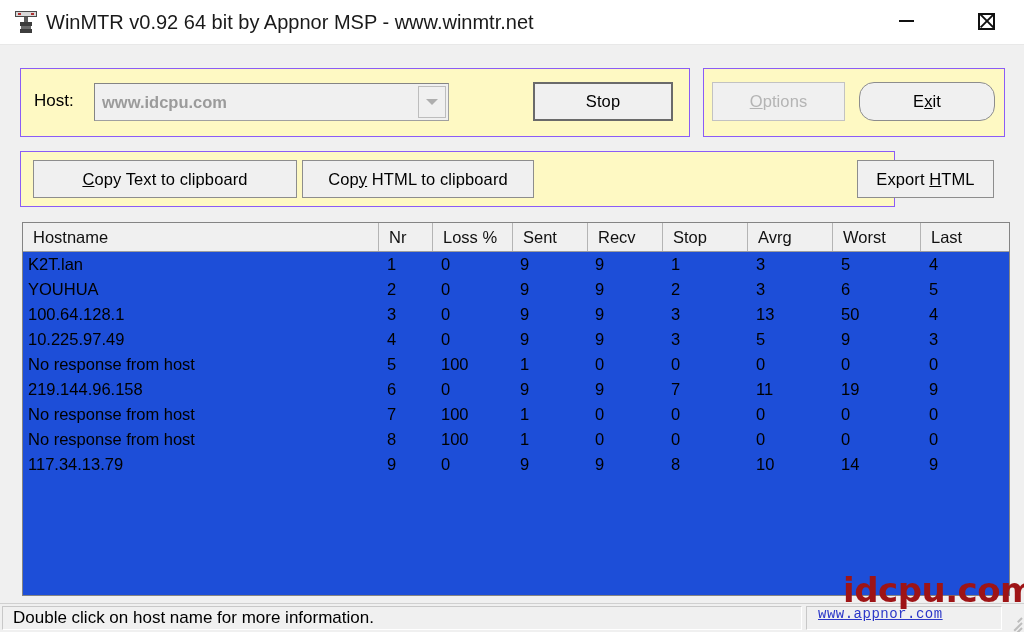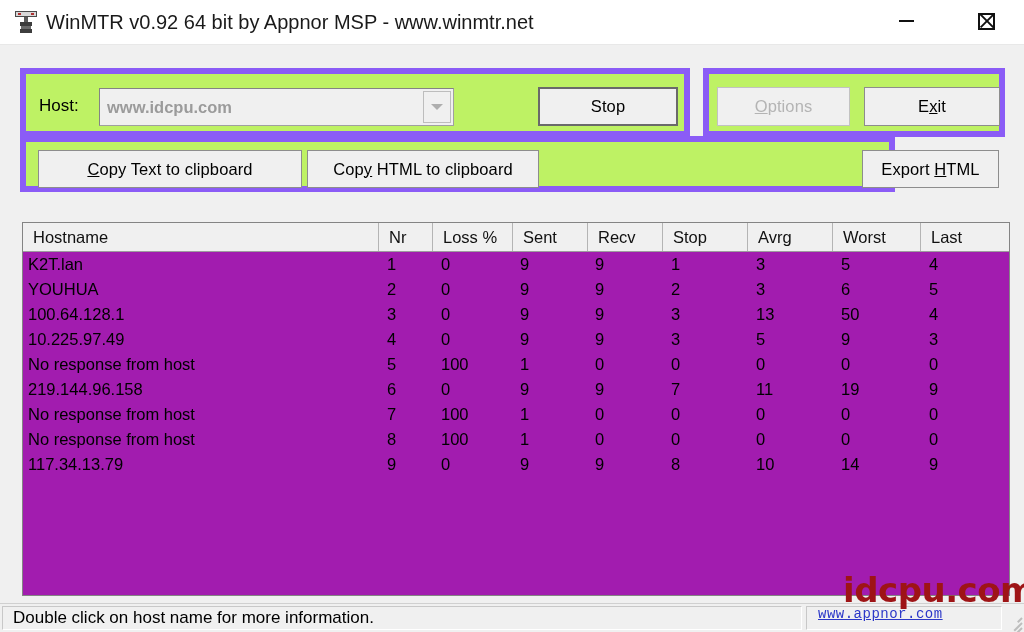--- a/index.html
+++ b/index.html
@@ -73,22 +73,22 @@
     left: 0; top: 7px;
     width: 18px; height: 0;
     border-top: 2px solid #111;
   }
   .wb-close:before { transform: rotate(45deg); }
   .wb-close:after  { transform: rotate(-45deg); }
 
   
   .groupbox {
     position: absolute;
-    background: #bef264;
-    border: 6px solid #8b5cf6;
+    background: #fef9c3;
+    border: 1px solid #8b5cf6;
     box-sizing: border-box;
   }
 
   
   .btn {
     position: absolute;
     box-sizing: border-box;
     background: #f0f0f0;
     border: 1px solid #8d8d8d;
     color: #000;
@@ -150,21 +150,21 @@
     width: 0; height: 0;
     border-left: 6px solid transparent;
     border-right: 6px solid transparent;
     border-top: 6px solid #aeaeae;
   }
 
   
   .listview {
     position: absolute;
     box-sizing: border-box;
-    background: #a21caf;
+    background: #1d4ed8;
     border: 1px solid #848484;
     overflow: hidden;
   }
   .lv-header {
     position: absolute;
     left: 0; top: 0;
     right: 0;
     height: 28px;
     background: #f0f0f0;
     border-bottom: 1px solid #9d9d9d;
@@ -304,26 +304,26 @@
 
     <div class="btn default" style="left:512px; top:13px; width:140px; height:39px;">
       <span>Stop</span>
     </div>
   </div>
 
   <div class="groupbox" style="left:703px; top:68px; width:302px; height:69px;">
     <div class="btn disabled" style="left:8px; top:13px; width:133px; height:39px;">
       <span><span class="u">O</span><span>ptions</span></span>
     </div>
-    <div class="btn" style="left:155px; top:13px; width:136px; height:39px;">
+    <div class="btn" style="left:155px; top:13px; width:136px; height:39px;border-radius:15px;">
       <span>E<span class="u">x</span>it</span>
     </div>
   </div>
 
-  <div class="groupbox" style="left:20px; top:136px; width:875px; height:56px;">
+  <div class="groupbox" style="left:20px; top:151px; width:875px; height:56px;">
     <div class="btn" style="left:12px; top:8px; width:264px; height:38px;">
       <span><span class="u">C</span>opy Text to clipboard</span>
     </div>
     <div class="btn" style="left:281px; top:8px; width:232px; height:38px;">
       <span>Cop<span class="u">y</span> HTML to clipboard</span>
     </div>
     <div class="btn" style="left:836px; top:8px; width:137px; height:38px;">
       <span>Export <span class="u">H</span>TML</span>
     </div>
   </div>

